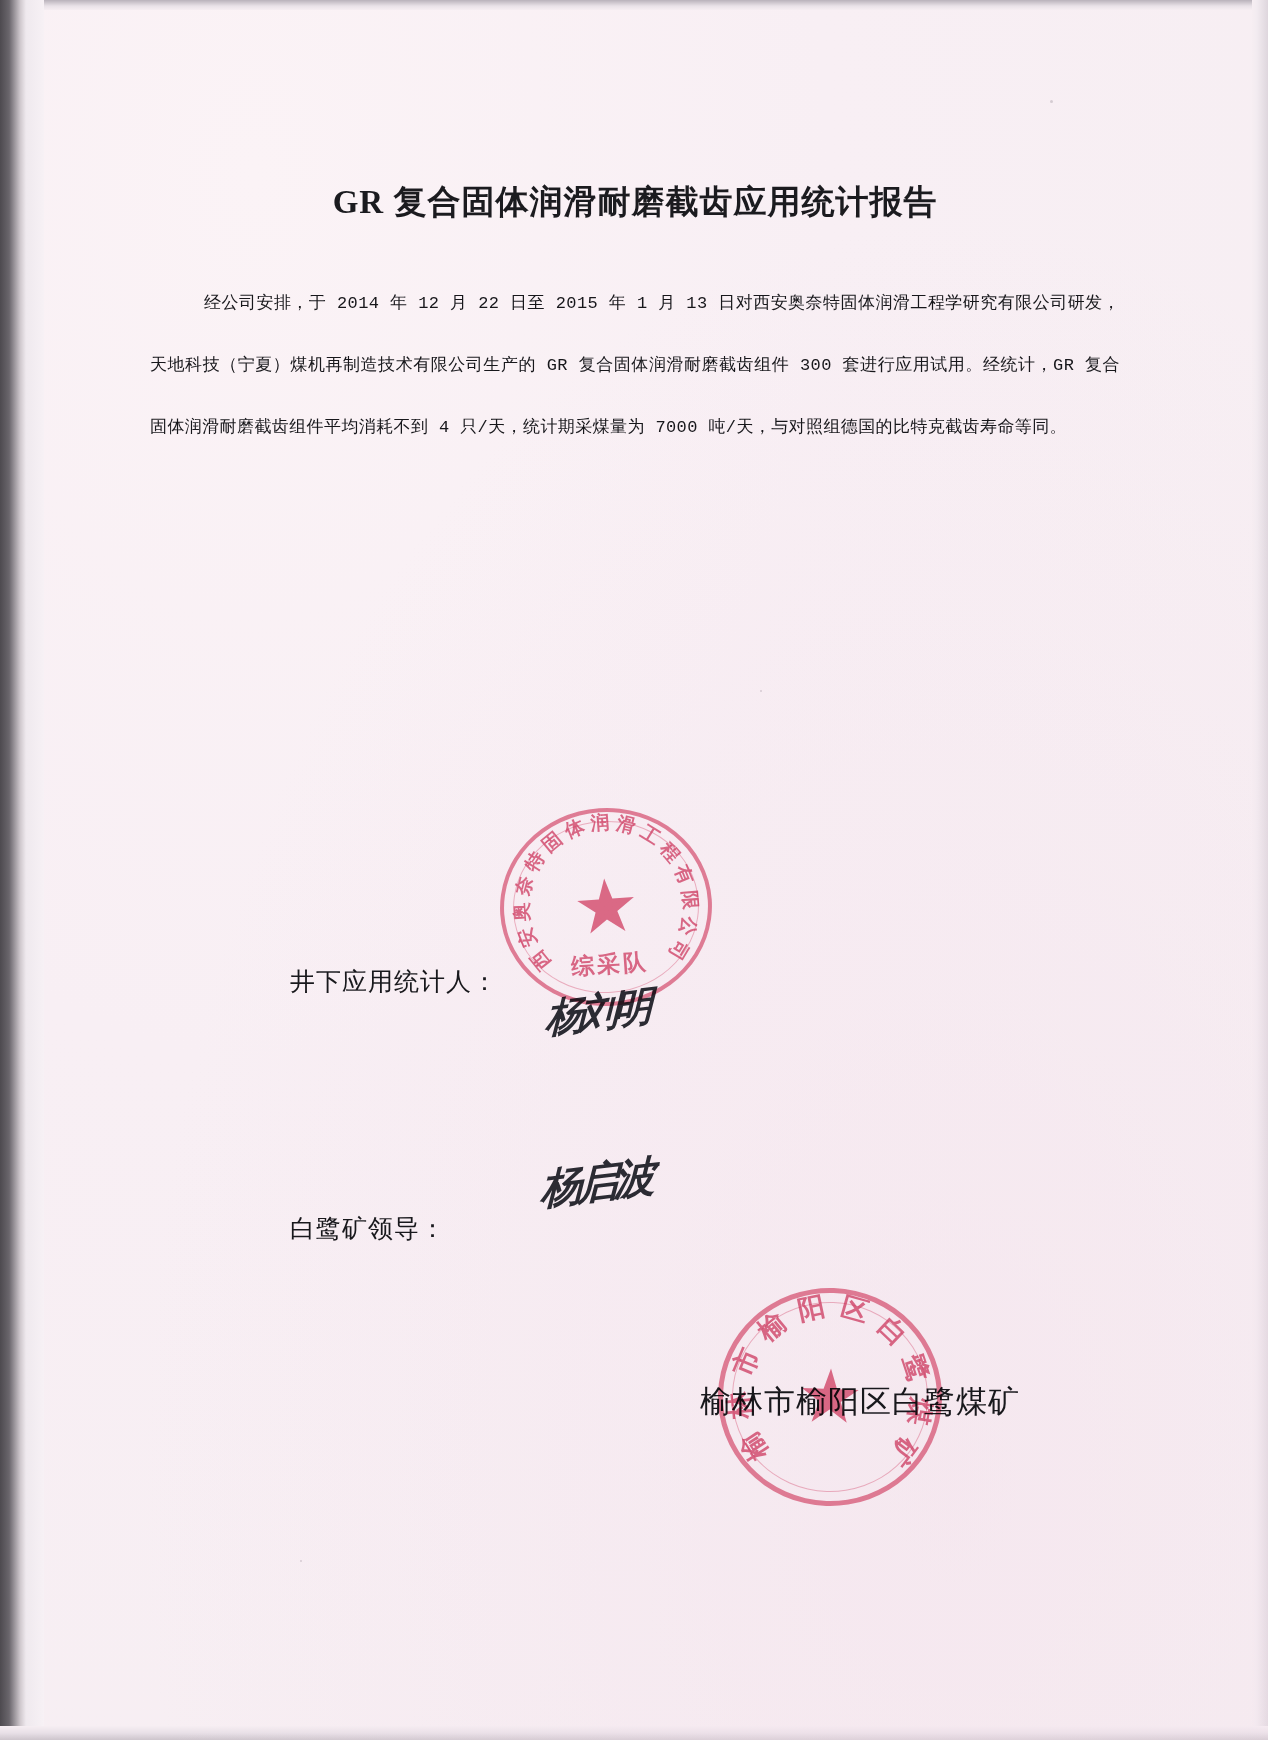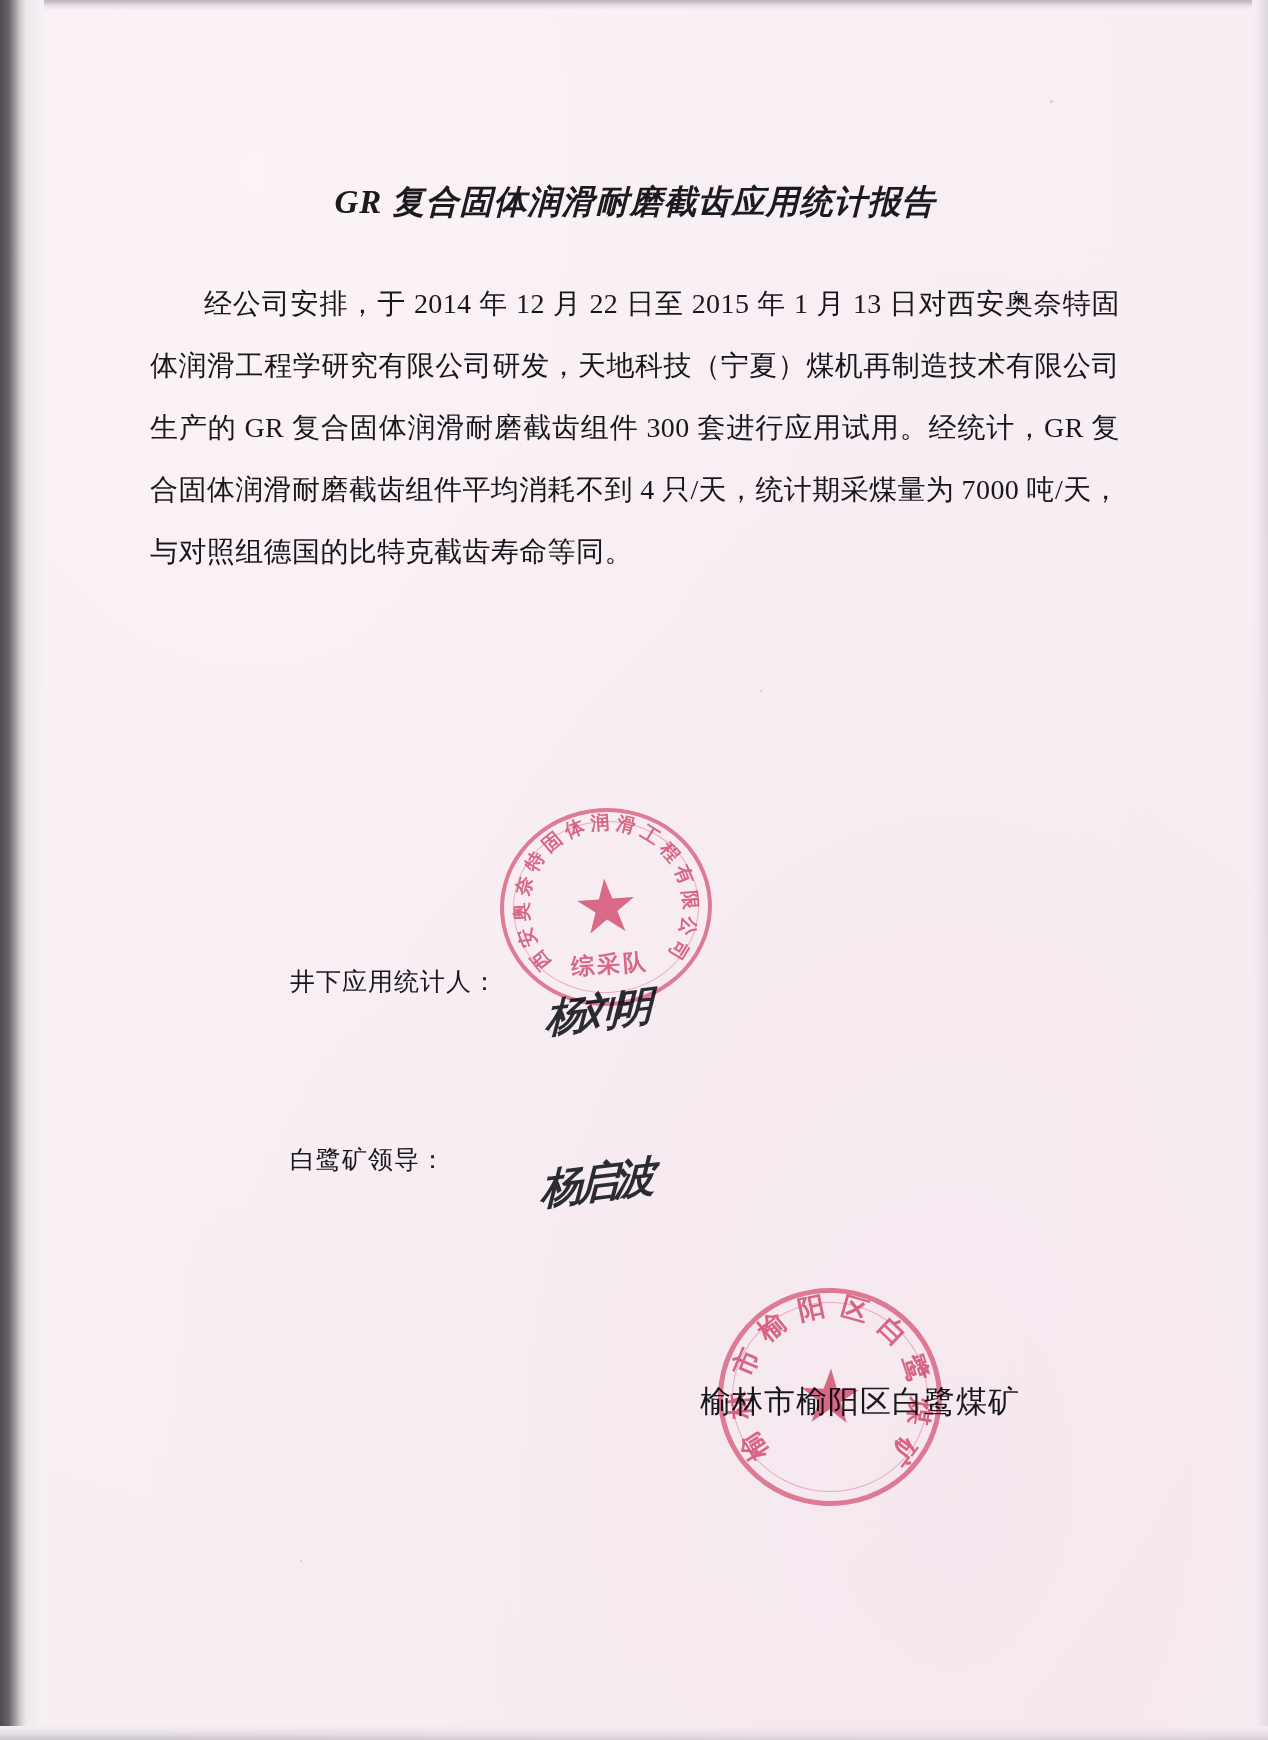--- a/index.html
+++ b/index.html
@@ -69,44 +69,44 @@
     width: 970px;
   }
   .doc-title {
     font-size: 33px;
     font-weight: bold;
     text-align: center;
     letter-spacing: 1px;
     color: #1b1b1f;
     margin: 60px 0 0 0;
     font-family: "Liberation Serif", serif;
-    font-style: italic;
   }
   .doc-para {
     margin: 48px 0 0 0;
-    font-size: 28px;
+    font-size: 17px;
     line-height: 62px;
     color: #17171b;
     text-align: justify;
     text-justify: inter-ideograph;
     letter-spacing: 0.4px;
     text-indent: 54px;
+    font-family: Liberation Mono, monospace;
   }
 
   
   .sig-row {
     position: absolute;
     display: flex;
     align-items: center;
     font-size: 25px;
     color: #18181c;
     letter-spacing: 1px;
   }
   .sig-1 { left: 290px; top: 965px; }
-  .sig-2 { left: 290px; top: 1143px; }
+  .sig-2 { left: 290px; top: 1212px; }
 
   .handwriting {
     font-family: "DejaVu Serif", serif;
     font-style: italic;
     font-weight: bold;
     color: #2b2b33;
     transform: rotate(-7deg) skewX(-8deg);
     white-space: nowrap;
   }
   .hand-1 {

